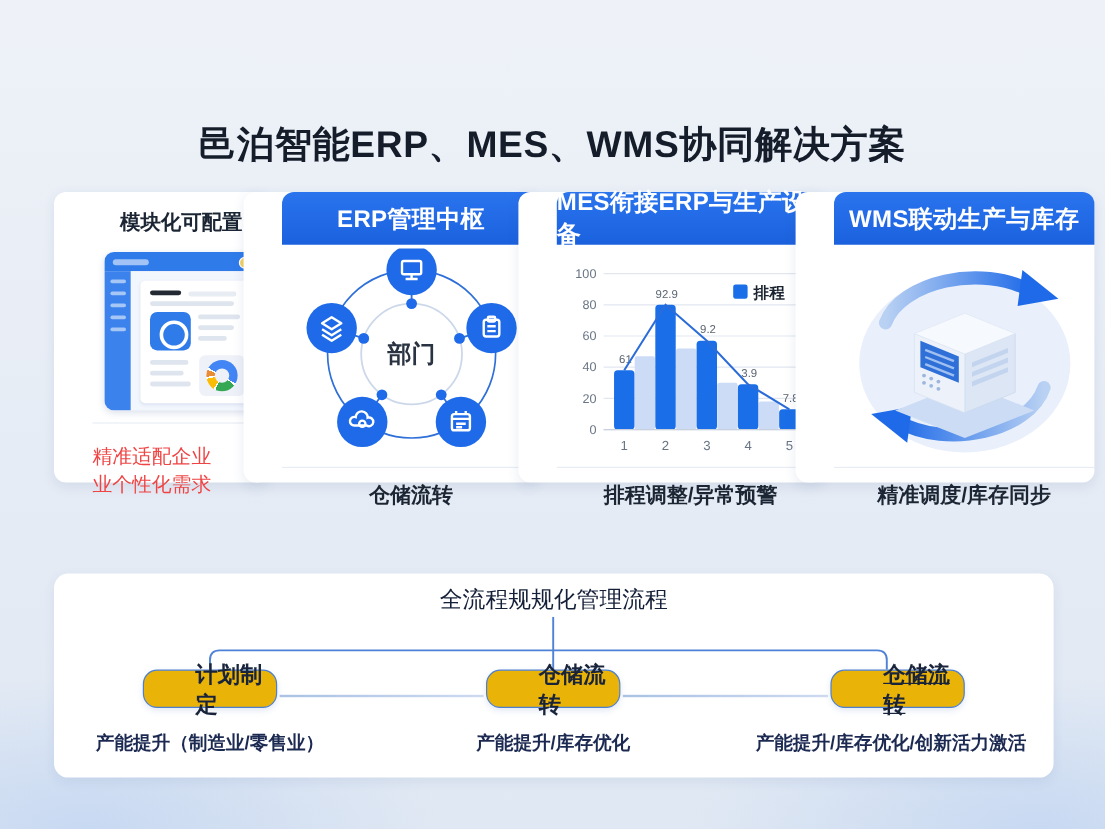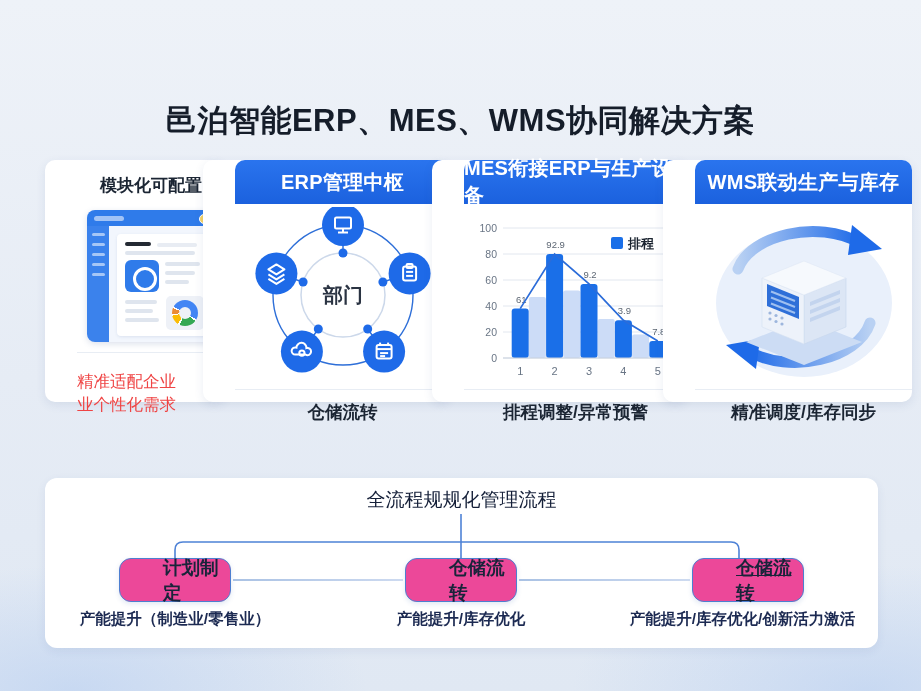--- a/index.html
+++ b/index.html
@@ -71,21 +71,21 @@
     background:conic-gradient(#4285F4 0 120deg,#fff 120deg 128deg,#34A853 128deg 205deg,#fff 205deg 213deg,#FBBC05 213deg 258deg,#fff 258deg 266deg,#EA8B35 266deg 292deg,#fff 292deg 300deg,#4285F4 300deg 360deg);}
   .donut::after{content:"";position:absolute;left:7px;top:7px;width:12px;height:12px;border-radius:50%;background:#eef1f7;}
   
   .panel{
     position:absolute;left:45px;top:478px;width:833px;height:170px;background:#ffffff;border-radius:12px;
     box-shadow:0 3px 10px rgba(50,80,140,.08);
   }
   .panel-title{position:absolute;left:0;top:9px;width:100%;text-align:center;font-weight:normal;font-size:19px;color:#141f38;}
   .connectors{position:absolute;left:0;top:36px;width:833px;height:50px;}
   .pbox{
-    position:absolute;top:80px;width:112px;height:44px;background:#ec4899;border:1.6px solid #4d7fd0;border-radius:12px;
+    position:absolute;top:80px;width:112px;height:32px;background:#eab308;border:1.6px solid #4d7fd0;border-radius:12px;
     display:flex;align-items:center;justify-content:center;font-weight:bold;font-size:18.5px;color:#19243a;
     box-shadow:0 2px 5px rgba(70,110,180,.16);box-sizing:border-box;padding-left:43px;
   }
   #pbox-0{left:74px;} #pbox-1{left:360px;} #pbox-2{left:647px;text-decoration:underline;}
   .hlink{position:absolute;top:101px;height:2px;background:linear-gradient(90deg,#aac2e4,#cddaf0);}
   #hlink-0{left:188px;width:170px;} #hlink-1{left:474px;width:171px;}
   .pdesc{position:absolute;top:131px;text-align:center;font-weight:bold;font-size:15.5px;color:#1c2a52;white-space:nowrap;}
   #pdesc-0{left:0px;width:260px;} #pdesc-1{left:286px;width:260px;} #pdesc-2{left:550px;width:295px;}
   text{font-family:"Liberation Sans","DejaVu Sans",sans-serif;}
 </style>

